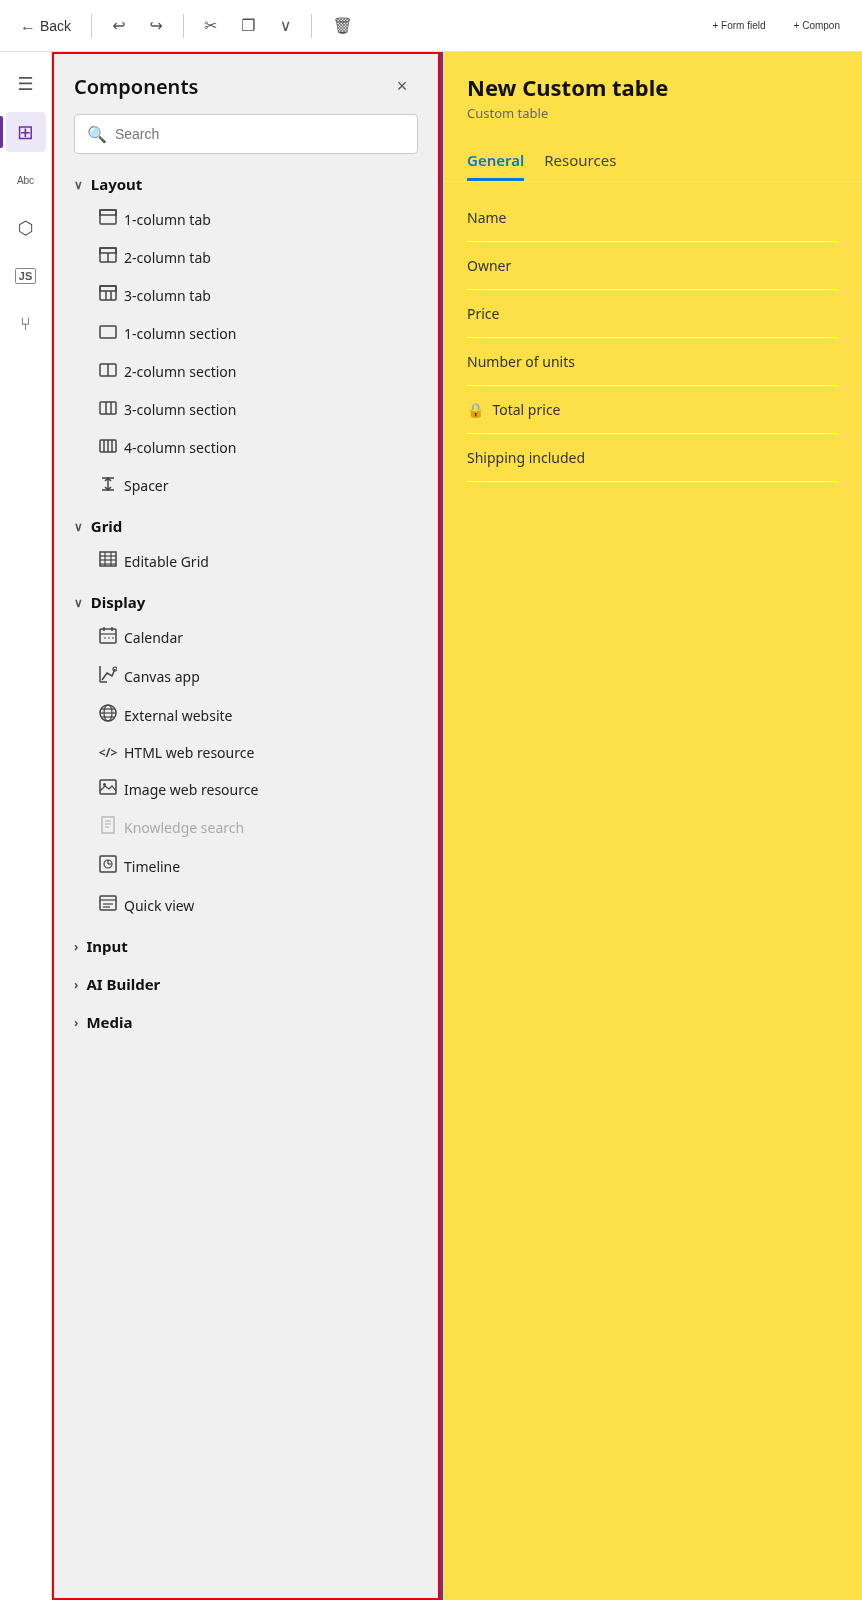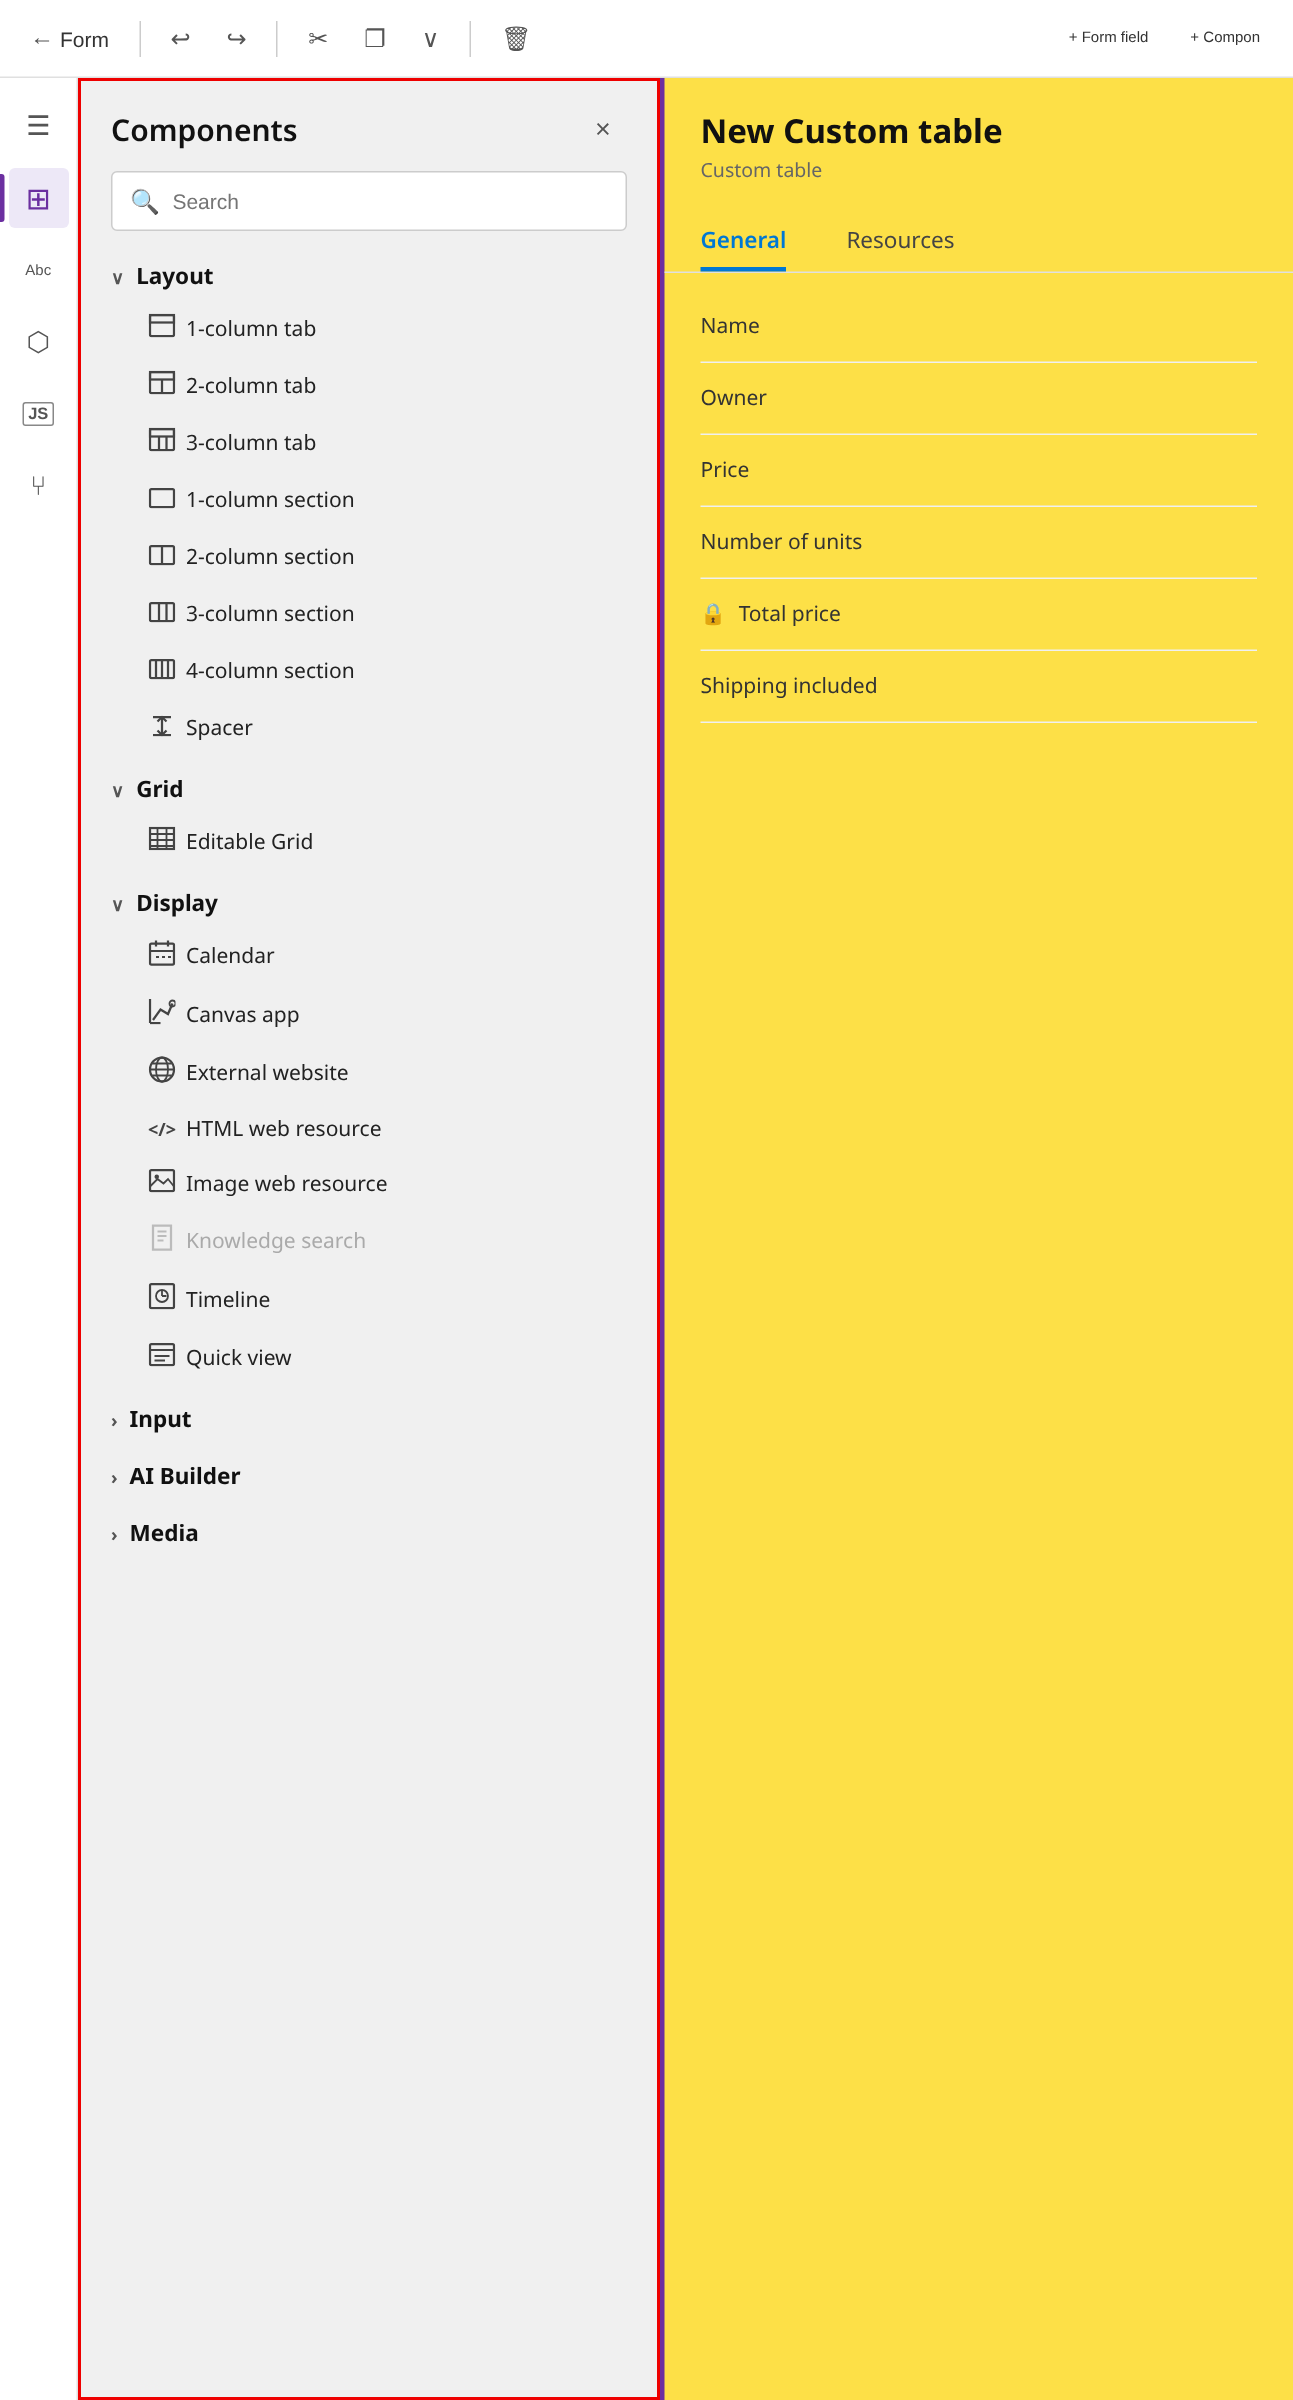--- a/index.html
+++ b/index.html
@@ -231,21 +231,21 @@
       color: #111;
     }
     .right-panel-subtitle {
       font-size: 13px;
       color: #666;
       margin-top: 2px;
       margin-bottom: 12px;
     }
     .right-tabs {
       display: flex;
-      gap: 40px;
+      gap: 20px;
       margin-top: 20px;
     }
     .right-tab {
       padding: 8px 0;
       font-size: 15px;
       cursor: pointer;
       border-bottom: 3px solid transparent;
       color: #444;
     }
     .right-tab.active {
@@ -273,21 +273,21 @@
       font-size: 14px;
       color: #555;
     }
   </style>
 </head>
 <body>
 
 <div class="toolbar">
   <button class="toolbar-btn">
     <span class="toolbar-icon">←</span>
-    <span>Form</span>
+    <span>Back</span>
   </button>
   <div class="toolbar-divider"></div>
   <button class="toolbar-btn">
     <span class="toolbar-icon">↩</span>
   </button>
   <button class="toolbar-btn">
     <span class="toolbar-icon">↪</span>
   </button>
   <div class="toolbar-divider"></div>
   <button class="toolbar-btn">

